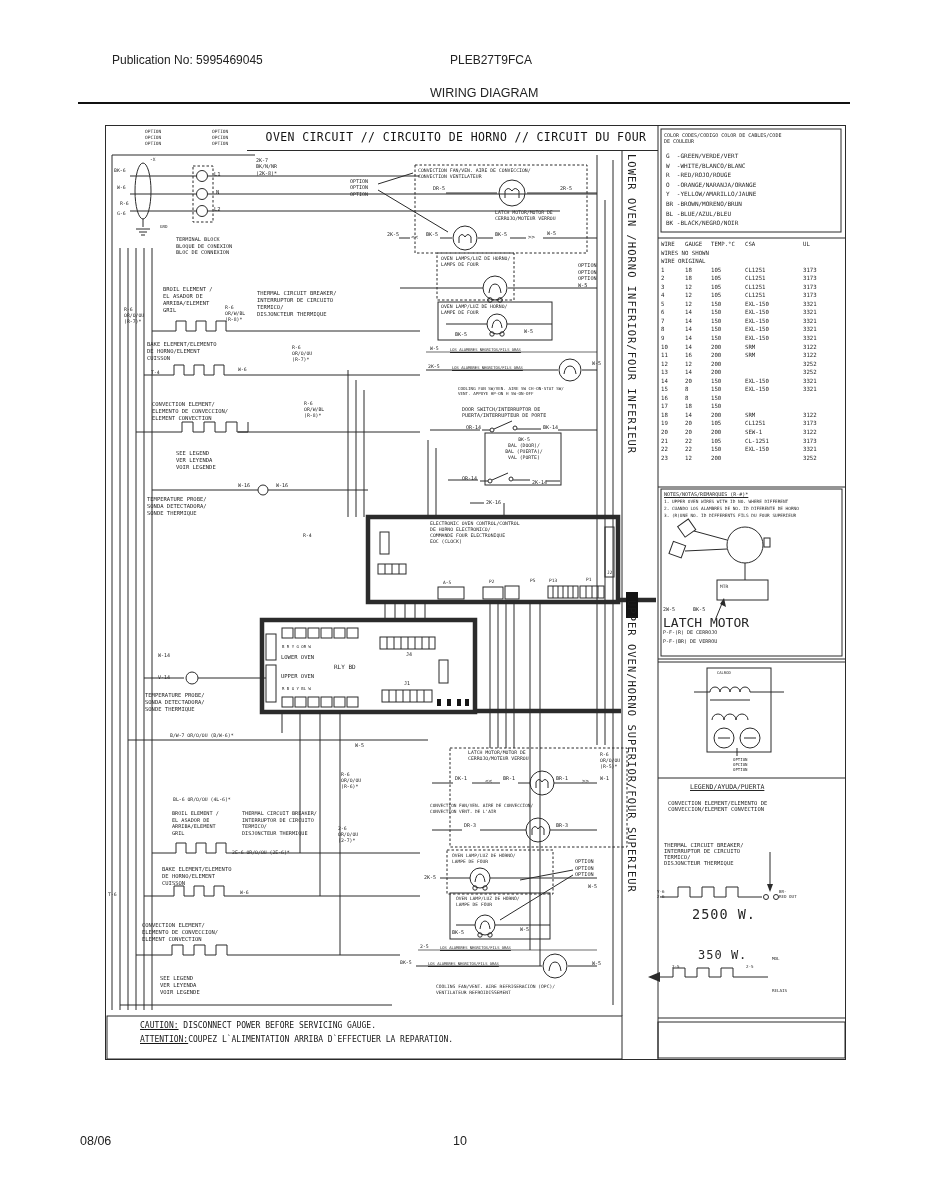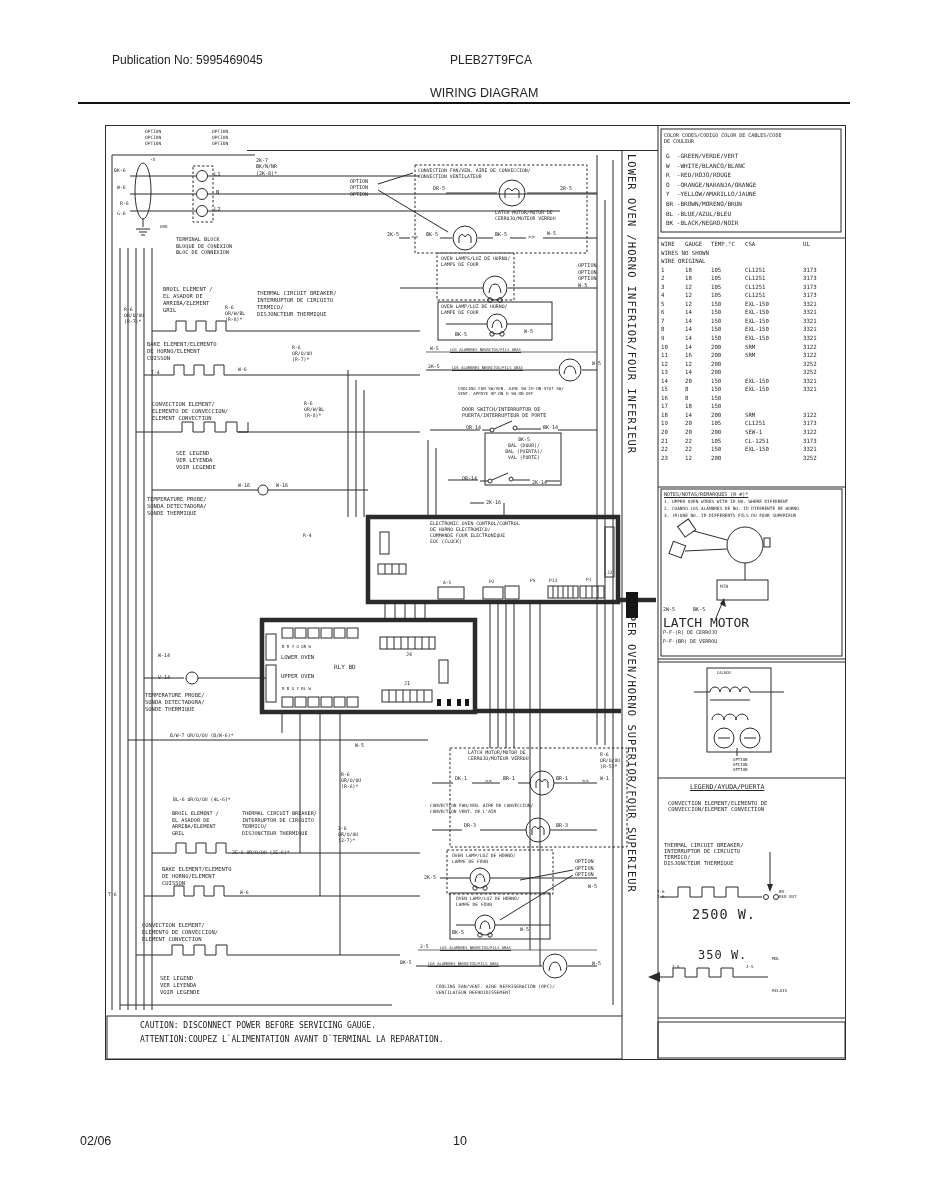--- a/index.html
+++ b/index.html
@@ -24,38 +24,39 @@
   .wt-row span:nth-child(1){width:24px;}
   .wt-row span:nth-child(2){width:26px;}
   .wt-row span:nth-child(3){width:34px;}
   .wt-row span:nth-child(4){width:58px;}
   .wt-row span:nth-child(5){flex:1;}
   .wt-row.single span{width:auto;}
   .notes-header{font-size:5px;text-decoration:underline;}
   .notes-list .note-line{font-size:4.4px;line-height:6.8px;white-space:nowrap;}
   .caution-box{position:absolute;z-index:3;font-family:"DejaVu Sans Mono",monospace;}
   .caution-line{font-size:8px;line-height:13.5px;white-space:nowrap;color:#161616;}
-  .caution-line .cprefix{padding-left:28px;}
+  .caution-line .cprefix{text-decoration:underline;padding-left:28px;}
   .legend-h{font-size:6.5px;text-decoration:underline;}
   .watts-big{font-size:13.5px;letter-spacing:1px;}
   .part-number{position:absolute;left:658px;top:1022px;width:187px;height:36px;z-index:3;
        display:flex;align-items:center;justify-content:center;
        font-family:"DejaVu Sans Mono",monospace;font-size:15.5px;letter-spacing:1px;color:#111;}
   .ftr{position:absolute;font-size:12.5px;color:#222;}
 </style>
 </head>
 <body>
 
 <div id="page">
 
   <div class="hdr" style="left:80px;top:53px;">Publication No: 5995469045</div>
   <div class="hdr" style="left:418px;top:53px;">PLEB27T9FCA</div>
   <div class="hdr" style="left:398px;top:86px;font-size:12.5px;">WIRING DIAGRAM</div>
   <div class="rule" style="left:78px;top:102px;width:772px;height:2px;"></div>
 
+  <div class="blk diagram-title" style="left:256px;top:130px;width:400px;">OVEN CIRCUIT // CIRCUITO DE HORNO // CIRCUIT DU FOUR</div>
 
   <div class="vlabel" style="left:626px;top:154px;">LOWER OVEN /HORNO INFERIOR/FOUR INFERIEUR</div>
   <div class="vlabel" style="left:626px;top:600px;">UPPER OVEN/HORNO SUPERIOR/FOUR SUPERIEUR</div>
 
   <div class="blk cc-header" style="left:664px;top:132px;">COLOR CODES/CODIGO COLOR DE CABLES/CODE
 DE COULEUR</div>
   <div class="blk cc-list" style="left:666px;top:151px;"><div class="color-entry">G  -GREEN/VERDE/VERT</div><div class="color-entry">W  -WHITE/BLANCO/BLANC</div><div class="color-entry">R  -RED/ROJO/ROUGE</div><div class="color-entry">O  -ORANGE/NARANJA/ORANGE</div><div class="color-entry">Y  -YELLOW/AMARILLO/JAUNE</div><div class="color-entry">BR -BROWN/MORENO/BRUN</div><div class="color-entry">BL -BLUE/AZUL/BLEU</div><div class="color-entry">BK -BLACK/NEGRO/NOIR</div></div>
 
   <div class="blk wire-table" style="left:661px;top:240px;"><div class="wt-row"><span>WIRE</span><span>GAUGE</span><span>TEMP.°C</span><span>CSA</span><span>UL</span></div><div class="wt-row single"><span>WIRES NO SHOWN</span></div><div class="wt-row single"><span>WIRE ORIGINAL</span></div><div class="wt-row"><span>1</span><span>18</span><span>105</span><span>CL1251</span><span>3173</span></div><div class="wt-row"><span>2</span><span>18</span><span>105</span><span>CL1251</span><span>3173</span></div><div class="wt-row"><span>3</span><span>12</span><span>105</span><span>CL1251</span><span>3173</span></div><div class="wt-row"><span>4</span><span>12</span><span>105</span><span>CL1251</span><span>3173</span></div><div class="wt-row"><span>5</span><span>12</span><span>150</span><span>EXL-150</span><span>3321</span></div><div class="wt-row"><span>6</span><span>14</span><span>150</span><span>EXL-150</span><span>3321</span></div><div class="wt-row"><span>7</span><span>14</span><span>150</span><span>EXL-150</span><span>3321</span></div><div class="wt-row"><span>8</span><span>14</span><span>150</span><span>EXL-150</span><span>3321</span></div><div class="wt-row"><span>9</span><span>14</span><span>150</span><span>EXL-150</span><span>3321</span></div><div class="wt-row"><span>10</span><span>14</span><span>200</span><span>SRM</span><span>3122</span></div><div class="wt-row"><span>11</span><span>16</span><span>200</span><span>SRM</span><span>3122</span></div><div class="wt-row"><span>12</span><span>12</span><span>200</span><span></span><span>3252</span></div><div class="wt-row"><span>13</span><span>14</span><span>200</span><span></span><span>3252</span></div><div class="wt-row"><span>14</span><span>20</span><span>150</span><span>EXL-150</span><span>3321</span></div><div class="wt-row"><span>15</span><span>8</span><span>150</span><span>EXL-150</span><span>3321</span></div><div class="wt-row"><span>16</span><span>8</span><span>150</span><span></span><span></span></div><div class="wt-row"><span>17</span><span>18</span><span>150</span><span></span><span></span></div><div class="wt-row"><span>18</span><span>14</span><span>200</span><span>SRM</span><span>3122</span></div><div class="wt-row"><span>19</span><span>20</span><span>105</span><span>CL1251</span><span>3173</span></div><div class="wt-row"><span>20</span><span>20</span><span>200</span><span>SEW-1</span><span>3122</span></div><div class="wt-row"><span>21</span><span>22</span><span>105</span><span>CL-1251</span><span>3173</span></div><div class="wt-row"><span>22</span><span>22</span><span>150</span><span>EXL-150</span><span>3321</span></div><div class="wt-row"><span>23</span><span>12</span><span>200</span><span></span><span>3252</span></div></div>
 
@@ -73,24 +74,24 @@
   <div class="blk" style="left:664px;top:842px;font-size:5.5px;">THERMAL CIRCUIT BREAKER/
 INTERRUPTOR DE CIRCUITO
 TERMICO/
 DISJONCTEUR THERMIQUE</div>
   <div class="blk watts-big" style="left:692px;top:906px;">2500 W.</div>
   <div class="blk watts-big" style="left:698px;top:948px;font-size:12px;">350 W.</div>
 
 
   <div class="caution-box" style="left:112px;top:1019px;">
       <div class="caution-line"><span class="cprefix">CAUTION:</span><span> DISCONNECT POWER BEFORE SERVICING GAUGE.</span></div>
-      <div class="caution-line"><span class="cprefix">ATTENTION:</span><span>COUPEZ L`ALIMENTATION AVANT D`TERMINAL LA REPARATION.</span></div>
+      <div class="caution-line"><span class="cprefix">ATTENTION:</span><span>COUPEZ L`ALIMENTATION ARRIBA D`EFFECTUER LA REPARATION.</span></div>
     </div>
 
-  <div class="ftr" style="left:80px;top:1134px;">02/06</div>
+  <div class="ftr" style="left:80px;top:1134px;">08/06</div>
   <div class="ftr" style="left:453px;top:1134px;">10</div>
 
   <svg width="927" height="1200" viewBox="0 0 927 1200">
     <g stroke="#2b2b2b" fill="none" stroke-width="1">
 
       <rect x="105.5" y="125.5" width="740" height="934"></rect>
       <line x1="658" y1="125" x2="658" y2="1060"></line>
       <line x1="622" y1="150" x2="622" y2="1016"></line>
       <line x1="247" y1="150.5" x2="658" y2="150.5"></line>
 

